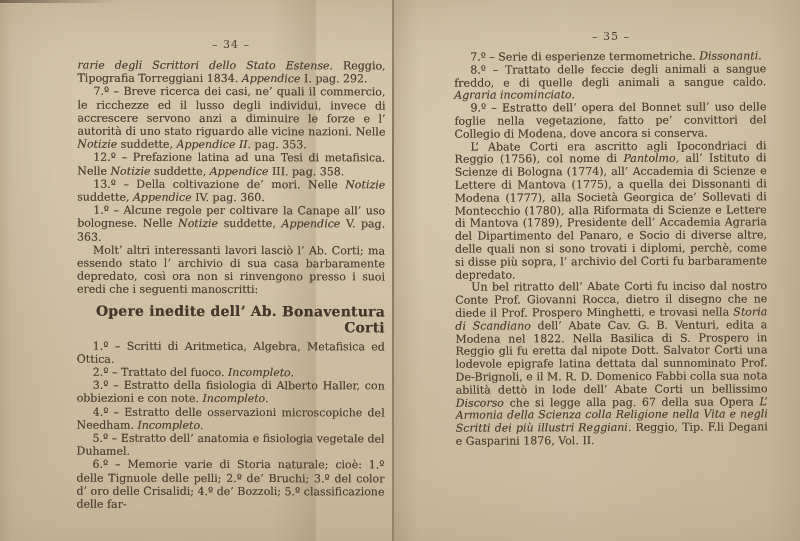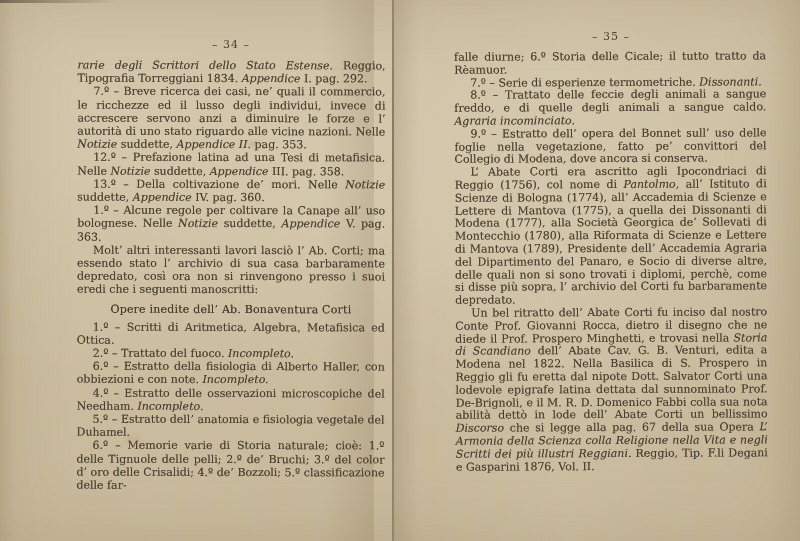--- a/index.html
+++ b/index.html
@@ -14,21 +14,21 @@
       radial-gradient(ellipse at 18% 25%, rgba(255,250,235,0.10), transparent 45%),
       radial-gradient(ellipse at 60% 40%, rgba(255,252,240,0.10), transparent 50%),
       radial-gradient(ellipse at 85% 85%, rgba(125,100,65,0.10), transparent 55%),
       radial-gradient(ellipse at 10% 90%, rgba(125,100,65,0.08), transparent 50%),
       #cfc1a4;
     box-shadow: inset 0 0 70px rgba(110,90,55,0.22);
     color:#483e2f;
   }
   .page{position:absolute;top:0;height:541px;}
   .page-left{
-    left:0;width:374px;
+    left:0;width:316px;
     background:linear-gradient(to right, rgba(100,80,50,0.10) 0%, rgba(100,80,50,0) 4%, rgba(100,80,50,0) 86%, rgba(100,80,50,0.14) 99%);
   }
   .page-right{
     left:394px;width:406px;
     background:linear-gradient(to right, rgba(100,80,50,0.16) 0%, rgba(100,80,50,0) 6%, rgba(255,250,235,0.06) 40%, rgba(100,80,50,0) 88%, rgba(115,95,60,0.12) 100%);
     padding-left:19px;
   }
   .gutter{
     position:absolute;left:392px;top:0;width:2px;height:541px;
     background:linear-gradient(to bottom,#8d7c63,#79684f 30%,#83725a 70%,#8d7c63);
@@ -55,22 +55,22 @@
   .page-right .textblock{left:61px;top:51px;width:312px;transform:rotate(-0.25deg);}
 
   .para{
     margin:0;text-align:justify;
     font-size:11px;line-height:13.2px;
     text-shadow:0 0 0.5px rgba(72,62,47,0.55);
   }
   .page-right .para{line-height:12.8px;}
   .ind{text-indent:16px;}
   .heading{
-    margin:6px 0 5px 0;text-align:center;
-    font-size:11px;font-weight:normal;color:#41372a;
+    margin:6px 0 5px 0;text-align:right;
+    font-size:14px;font-weight:bold;color:#41372a;
     letter-spacing:0.2px;
     text-shadow:0 0 0.5px rgba(65,55,42,0.6);
   }
   i{font-style:italic;}
 </style>
 </head>
 <body>
 
 <div class="spread">
 
@@ -79,33 +79,32 @@
     <div class="textblock">
       <p class="para"><i>rarie degli Scrittori dello Stato Estense.</i><span> Reggio, Tipografia Torreggiani 1834. </span><i>Appendice</i><span> I. pag. 292.</span></p>
       <p class="para ind"><span>7.º – Breve ricerca dei casi, ne’ quali il commercio, le ricchezze ed il lusso degli individui, invece di accrescere servono anzi a diminuire le forze e l’ autorità di uno stato riguardo alle vicine nazioni. Nelle </span><i>Notizie</i><span> suddette, </span><i>Appendice II.</i><span> pag. 353.</span></p>
       <p class="para ind"><span>12.º – Prefazione latina ad una Tesi di metafisica. Nelle </span><i>Notizie</i><span> suddette, </span><i>Appendice</i><span> III. pag. 358.</span></p>
       <p class="para ind"><span>13.º – Della coltivazione de’ mori. Nelle </span><i>Notizie</i><span> suddette, </span><i>Appendice</i><span> IV. pag. 360.</span></p>
       <p class="para ind"><span>1.º – Alcune regole per coltivare la Canape all’ uso bolognese. Nelle </span><i>Notizie</i><span> suddette, </span><i>Appendice</i><span> V. pag. 363.</span></p>
       <p class="para ind"><span>Molt’ altri interessanti lavori lasciò l’ Ab. Corti; ma essendo stato l’ archivio di sua casa barbaramente depredato, così ora non si rinvengono presso i suoi eredi che i seguenti manoscritti:</span></p>
       <h4 class="heading">Opere inedite dell’ Ab. Bonaventura Corti</h4>
       <p class="para ind"><span>1.º – Scritti di Aritmetica, Algebra, Metafisica ed Ottica.</span></p>
       <p class="para ind"><span>2.º – Trattato del fuoco. </span><i>Incompleto.</i></p>
-      <p class="para ind"><span>6.º – Estratto della fisiologia di Alberto Haller, con obbiezioni e con note. </span><i>Incompleto.</i></p>
+      <p class="para ind"><span>3.º – Estratto della fisiologia di Alberto Haller, con obbiezioni e con note. </span><i>Incompleto.</i></p>
       <p class="para ind"><span>4.º – Estratto delle osservazioni microscopiche del Needham. </span><i>Incompleto.</i></p>
       <p class="para ind"><span>5.º – Estratto dell’ anatomia e fisiologia vegetale del Duhamel.</span></p>
       <p class="para ind"><span>6.º – Memorie varie di Storia naturale; cioè: 1.º delle Tignuole delle pelli; 2.º de’ Bruchi; 3.º del color d’ oro delle Crisalidi; 4.º de’ Bozzoli; 5.º classificazione delle far-</span></p>
     </div>
   </div>
 
   <div class="gutter"></div>
 
   <div class="page page-right">
     <div class="pagenum">– 35 –</div>
     <div class="textblock">
-      <p class="para"><span>falle diurne; 6.º Storia delle Cicale; il tutto tratto da Rèamuor.</span></p>
       <p class="para ind"><span>7.º – Serie di esperienze termometriche. </span><i>Dissonanti.</i></p>
       <p class="para ind"><span>8.º – Trattato delle feccie degli animali a sangue freddo, e di quelle degli animali a sangue caldo. </span><i>Agraria incominciato.</i></p>
       <p class="para ind"><span>9.º – Estratto dell’ opera del Bonnet sull’ uso delle foglie nella vegetazione, fatto pe’ convittori del Collegio di Modena, dove ancora si conserva.</span></p>
       <p class="para ind"><span>L’ Abate Corti era ascritto agli Ipocondriaci di Reggio (1756), col nome di </span><i>Pantolmo,</i><span> all’ Istituto di Scienze di Bologna (1774), all’ Accademia di Scienze e Lettere di Mantova (1775), a quella dei Dissonanti di Modena (1777), alla Società Georgica de’ Sollevati di Montecchio (1780), alla Riformata di Scienze e Lettere di Mantova (1789), Presidente dell’ Accademia Agraria del Dipartimento del Panaro, e Socio di diverse altre, delle quali non si sono trovati i diplomi, perchè, come si disse più sopra, l’ archivio del Corti fu barbaramente depredato.</span></p>
       <p class="para ind"><span>Un bel ritratto dell’ Abate Corti fu inciso dal nostro Conte Prof. Giovanni Rocca, dietro il disegno che ne diede il Prof. Prospero Minghetti, e trovasi nella </span><i>Storia di Scandiano</i><span> dell’ Abate Cav. G. B. Venturi, edita a Modena nel 1822. Nella Basilica di S. Prospero in Reggio gli fu eretta dal nipote Dott. Salvator Corti una lodevole epigrafe latina dettata dal sunnominato Prof. De-Brignoli, e il M. R. D. Domenico Fabbi colla sua nota abilità dettò in lode dell’ Abate Corti un bellissimo </span><i>Discorso</i><span> che si legge alla pag. 67 della sua Opera </span><i>L’ Armonia della Scienza colla Religione nella Vita e negli Scritti dei più illustri Reggiani.</i><span> Reggio, Tip. F.li Degani e Gasparini 1876, Vol. II.</span></p>
     </div>
   </div>
 
   <div class="edge-top"></div>
   <div class="stain s1"></div>

